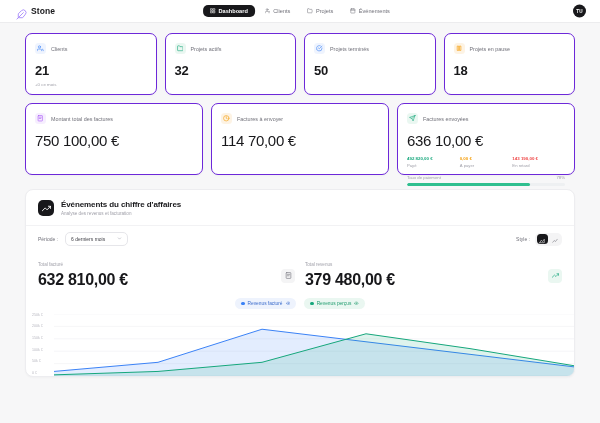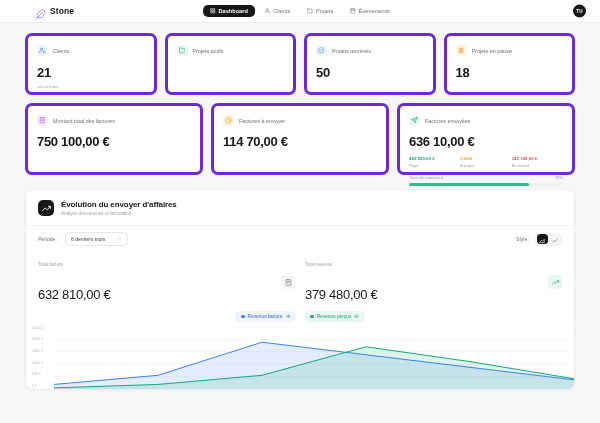--- a/index.html
+++ b/index.html
@@ -12,21 +12,21 @@
     -webkit-font-smoothing: antialiased;
   }
 
   
   .topbar {
     height: 23px;
     background: #ffffff;
     border-bottom: 1px solid #ececee;
     display: flex;
     align-items: center;
-    padding: 0 19px;
+    padding: 0 0;
     position: relative;
   }
   .brand { display: flex; align-items: center; gap: 4px; margin-left: 16px; }
   .brand-mark { width: 11px; height: 11px; display: block; }
   .brand-name { font-size: 8.5px; font-weight: 700; letter-spacing: .1px; }
 
   .nav {
     position: absolute; left: 50%; top: 50%;
     transform: translate(-50%, -50%);
     display: flex; align-items: center; gap: 3px;
@@ -53,39 +53,39 @@
     letter-spacing: .2px;
     cursor: pointer;
   }
 
   
   .page { padding: 10px 25px 0 25px; }
 
   .kpi-row { display: grid; grid-template-columns: repeat(4, 1fr); gap: 8px; }
   .card {
     background: #ffffff;
-    border: 3px solid #6d28d9;
+    border: 1px solid #6d28d9;
     border-radius: 7px;
     box-shadow: 0 1px 2px rgba(16,16,20,.03);
   }
   .kpi { padding: 9px 9px 12px 9px; height: 62px; }
   .kpi-head { display: flex; align-items: center; gap: 5px; }
   .kpi-ic {
     width: 11px; height: 11px; border-radius: 3.5px;
     display: flex; align-items: center; justify-content: center;
     flex: 0 0 auto;
   }
   .kpi-label { font-size: 5.4px; color: #71717a; white-space: nowrap; }
   .kpi-value { font-size: 13px; font-weight: 700; margin-top: 9px; letter-spacing: -.3px; }
   .kpi-sub { font-size: 4.4px; color: #a1a1aa; margin-top: 4px; }
 
   
   .inv-row { display: grid; grid-template-columns: repeat(3, 1fr); gap: 8px; margin-top: 8px; }
   .inv { padding: 9px 9px 10px 9px; height: 72px; display: flex; flex-direction: column; }
-  .inv-value { font-size: 13px; font-weight: 700; margin-top: 8px; letter-spacing: -.3px; }
+  .inv-value { font-size: 15px; font-weight: 400; margin-top: 8px; letter-spacing: -.3px; }
 
   .brk { display: flex; gap: 0; margin-top: 7px; }
   .brk-col { flex: 1; }
   .brk-amt { font-size: 4.4px; font-weight: 700; }
   .brk-cap { font-size: 4.2px; color: #a1a1aa; margin-top: 2px; }
 
   .rate-row { margin-top: 7px; }
   .rate-top { display: flex; justify-content: space-between; align-items: baseline; }
   .rate-label { font-size: 4.3px; color: #a1a1aa; }
   .rate-pct { font-size: 4.3px; color: #a1a1aa; }
@@ -115,21 +115,21 @@
   .seg { display: flex; gap: 2px; background: #f4f4f5; border-radius: 5px; padding: 1.5px; }
   .seg-btn { width: 11px; height: 10px; border-radius: 3.5px; display: flex;
              align-items: center; justify-content: center; cursor: pointer; }
   .seg-btn.on { background: #18181b; }
 
   .totals { display: grid; grid-template-columns: 1fr 1fr; gap: 10px; padding: 8px 12px 2px 12px; }
   .tot {
     display: flex; align-items: center; justify-content: space-between;
   }
   .tot-cap { font-size: 4.6px; color: #a1a1aa; }
-  .tot-val { font-size: 13px; font-weight: 400; margin-top: 20px; letter-spacing: -.3px; }
+  .tot-val { font-size: 16px; font-weight: 700; margin-top: 4px; letter-spacing: -.3px; }
   .tot-ic { width: 14px; height: 14px; border-radius: 4px; display: flex;
             align-items: center; justify-content: center; flex: 0 0 auto; }
 
   .legend { display: flex; justify-content: center; gap: 8px; padding: 7px 0 5px 0; }
   .chip { display: flex; align-items: center; gap: 3px; border-radius: 9px; padding: 2.5px 6px; font-size: 4.8px; cursor: pointer; }
   .chip .dot { width: 3.5px; height: 3.5px; border-radius: 50%; flex: 0 0 auto; }
   .chip-blue { background: #eef3fd; color: #3b6ccc; }
   .chip-green { background: #eaf7f1; color: #1f9c6e; }
 
   .plot { position: relative; height: 62px; padding-left: 28px; }
@@ -219,20 +219,21 @@
 
     <div class="card kpi">
       <div class="kpi-head">
         <span class="kpi-ic" style="background:#eaf7f1">
           <svg viewBox="0 0 24 24" width="6.5" height="6.5" fill="none" stroke="#16a77c" stroke-width="2.2" stroke-linecap="round" stroke-linejoin="round">
             <path d="M22 19a2 2 0 0 1-2 2H4a2 2 0 0 1-2-2V5a2 2 0 0 1 2-2h5l2 3h9a2 2 0 0 1 2 2z"></path>
           </svg>
         </span>
         <span class="kpi-label">Projets actifs</span>
       </div>
+      <div class="kpi-value">32</div>
     </div>
 
     <div class="card kpi">
       <div class="kpi-head">
         <span class="kpi-ic" style="background:#eff4fe">
           <svg viewBox="0 0 24 24" width="6.5" height="6.5" fill="none" stroke="#3b82f6" stroke-width="2.2" stroke-linecap="round" stroke-linejoin="round">
             <path d="M22 11.08V12a10 10 0 1 1-5.93-9.14"></path>
               <polyline points="22 4 12 14.01 9 11.01"></polyline>
           </svg>
         </span>
@@ -326,21 +327,21 @@
   <div class="panel">
 
     <div class="panel-head">
       <span class="panel-ic">
         <svg viewBox="0 0 24 24" width="9" height="9" fill="none" stroke="#ffffff" stroke-width="2.4" stroke-linecap="round" stroke-linejoin="round">
           <polyline points="23 6 13.5 15.5 8.5 10.5 1 18"></polyline>
             <polyline points="17 6 23 6 23 12"></polyline>
         </svg>
       </span>
       <div>
-        <div class="panel-title">Évolution du envoyer d'affaires</div>
+        <div class="panel-title">Événements du chiffre d'affaires</div>
         <div class="panel-sub">Analyse des revenus et facturation</div>
       </div>
     </div>
 
     <div class="controls">
       <div class="ctl-left">
         <span class="ctl-label">Période :</span>
         <div class="select">
           <span>6 derniers mois</span>
           <span>

